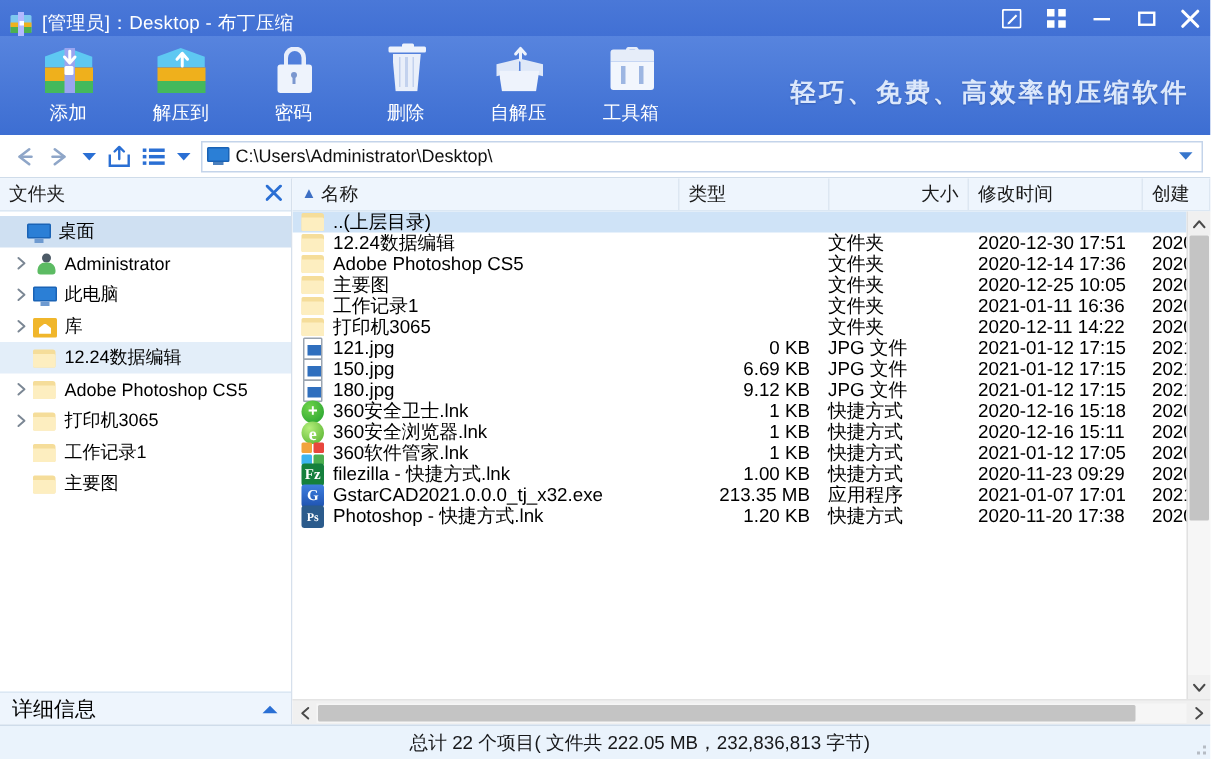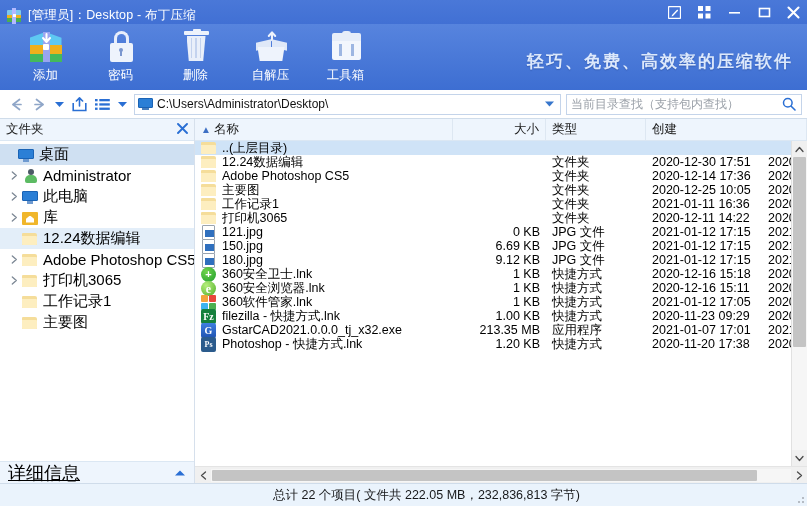--- a/index.html
+++ b/index.html
@@ -114,41 +114,41 @@
   .sidebar{ width:195px;flex:0 0 195px;display:flex;flex-direction:column;background:#fff;border-right:1px solid #d6e0ec;}
   .sb-head{ height:22px;flex:0 0 22px;background:#eef5fd;display:flex;align-items:center;padding:0 6px;border-bottom:1px solid #dbe7f3;}
   .sb-head-t{ flex:1;font-size:12.5px;color:#1d1d1d;}
   .sb-close{ color:#2a6fd4;font-size:13px;font-weight:bold;line-height:1;cursor:default;}
   .tree{ flex:1; overflow:hidden; padding-top:3px;}
   .tnode{ height:21px;display:flex;align-items:center;padding-left:4px;white-space:nowrap; }
   .tnode.sel{ background:#cfe0f2; }
   .tnode.sel2{ background:#e3eef9; }
   .tw{ width:13px;flex:0 0 13px;display:flex;align-items:center;justify-content:center;color:#7b8794;}
   .tico{ width:18px;flex:0 0 18px;height:16px;position:relative;margin-right:4px;}
-  .tlabel{ font-size:15px;color:#000; }
+  .tlabel{ font-size:12px;color:#000; }
 
   .fold{position:absolute;left:1px;top:2px;width:15px;height:12px;}
   .fold .bk{position:absolute;left:0;top:0;width:15px;height:12px;background:#fcd568;border-radius:1px 2px 1px 1px;}
   .fold .fr{position:absolute;left:0;top:3px;width:15px;height:9px;background:#ffe08a;border-radius:0 1px 1px 1px;}
   .fold.pale .bk{background:#f5dd9a;} .fold.pale .fr{background:#fdeec0;}
 
   .mon-ic{position:absolute;left:1px;top:2px;width:16px;height:13px;}
   .mon-ic .s{position:absolute;left:0;top:0;width:16px;height:10px;background:#2b7fd6;border:1px solid #1a63b5;border-radius:1px;}
   .mon-ic .b{position:absolute;left:5px;top:10px;width:6px;height:3px;background:#6e9ad0;}
 
   .usr-ic{position:absolute;left:3px;top:1px;width:13px;height:14px;}
   .usr-ic .h{position:absolute;left:3.5px;top:0;width:6px;height:6px;background:#4c5a66;border-radius:50%;}
   .usr-ic .b{position:absolute;left:0.5px;top:6px;width:12px;height:8px;background:#5cbb63;border-radius:5px 5px 2px 2px;}
 
   .lib-ic{position:absolute;left:1px;top:2px;width:16px;height:13px;}
   .lib-ic .bk{position:absolute;left:0;top:0;width:16px;height:13px;background:#f0b62b;border-radius:1px;}
   .lib-ic .hs{position:absolute;left:4px;top:4px;width:8px;height:7px;background:#fff;clip-path:polygon(50% 0,100% 45%,100% 100%,0 100%,0 45%);}
 
   .sb-detail{ height:22px;flex:0 0 22px;background:#eef5fd;border-top:1px solid #dbe7f3;display:flex;align-items:center;padding:0 8px;}
-  .sb-detail-t{flex:1;font-size:18px;text-decoration:underline;}
+  .sb-detail-t{flex:1;font-size:14px;}
   .sb-detail-c{color:#2a6fd4;}
 
   
   .listwrap{ flex:1; display:flex; flex-direction:column; min-width:0; background:#fff; }
   .lhead{ height:22px;flex:0 0 22px;background:#eef5fd;display:flex;align-items:stretch;border-bottom:1px solid #dbe7f3;}
   .lh{ display:flex;align-items:center;font-size:12.5px;color:#1a1a1a;padding:0 6px;border-right:1px solid #dde7f2;}
   .lh.c-name{ flex:0 0 258px; }
   .lh.c-size{ flex:0 0 93px; justify-content:flex-end; }
   .lh.c-type{ flex:0 0 100px; }
   .lh.c-mod{ flex:0 0 116px; }
@@ -257,20 +257,33 @@
           <div class="zipper"></div>
             <div class="tab"></div>
           <svg class="dnarrow" viewBox="0 0 13 13">
               <path d="M6.5 1 L6.5 8 M3 5 L6.5 9 L10 5" stroke="#fff" stroke-width="2" fill="none" stroke-linecap="round" stroke-linejoin="round"></path>
             </svg>
         </div>
       </div>
       <div class="tb-label">添加</div>
     </div>
 
+    <div class="tb-item">
+      <div class="tb-ico">
+        <div class="ic-arch">
+          <div class="roof"></div>
+            <div class="bandy"></div>
+            <div class="bandg"></div>
+          <svg class="uparrow" viewBox="0 0 13 13">
+              <path d="M6.5 11 L6.5 3 M3 6.5 L6.5 2.5 L10 6.5" stroke="#fff" stroke-width="2" fill="none" stroke-linecap="round" stroke-linejoin="round"></path>
+            </svg>
+        </div>
+      </div>
+      <div class="tb-label">解压到</div>
+    </div>
 
     <div class="tb-item">
       <div class="tb-ico">
         <div class="ic-lock">
             <div class="shackle"></div>
             <div class="body"></div>
             <div class="kh"></div>
             <div class="ks"></div>
           </div>
       </div>
@@ -370,29 +383,20 @@
           <div class="std"></div>
         </div>
       <div class="addr-path">C:\Users\Administrator\Desktop\</div>
       <div class="addr-caret">
         <svg width="11" height="8" viewBox="0 0 11 8">
             <path d="M1 1.5 L5.5 6.5 L10 1.5 Z" fill="#3776cc"></path>
           </svg>
       </div>
     </div>
 
-    <div class="search-box">
-      <div class="search-ph">当前目录查找（支持包内查找）</div>
-      <div class="search-ic">
-        <svg width="14" height="14" viewBox="0 0 14 14">
-            <circle cx="5.8" cy="5.8" r="4.3" fill="none" stroke="#2a6fd4" stroke-width="1.5"></circle>
-            <path d="M9.2 9.2 L13 13" stroke="#2a6fd4" stroke-width="1.6" stroke-linecap="round"></path>
-          </svg>
-      </div>
-    </div>
   </div>
 
   <div class="main">
 
     <div class="sidebar">
       <div class="sb-head">
         <div class="sb-head-t">文件夹</div>
         <div class="sb-close">
           <svg width="11" height="11" viewBox="0 0 11 11">
               <path d="M1 1 L10 10 M10 1 L1 10" stroke="#2a6fd4" stroke-width="1.9" stroke-linecap="round"></path>
@@ -533,25 +537,28 @@
       </div>
     </div>
 
     <div class="listwrap">
 
       <div class="lhead">
         <div class="lh c-name">
           <span class="sortarrow">▲</span>
           <span>名称</span>
         </div>
+        <div class="lh c-type">
+          <span>类型</span>
+        </div>
         <div class="lh c-size">
           <span>大小</span>
         </div>
-        <div class="lh c-type">
-          <span>类型</span>
+        <div class="lh c-mod">
+          <span>修改时间</span>
         </div>
         <div class="lh c-cre">
           <span>创建</span>
         </div>
       </div>
 
       <div style="flex:1;display:flex;min-height:0;">
         <div class="rows">
 
           <div class="row sel">

